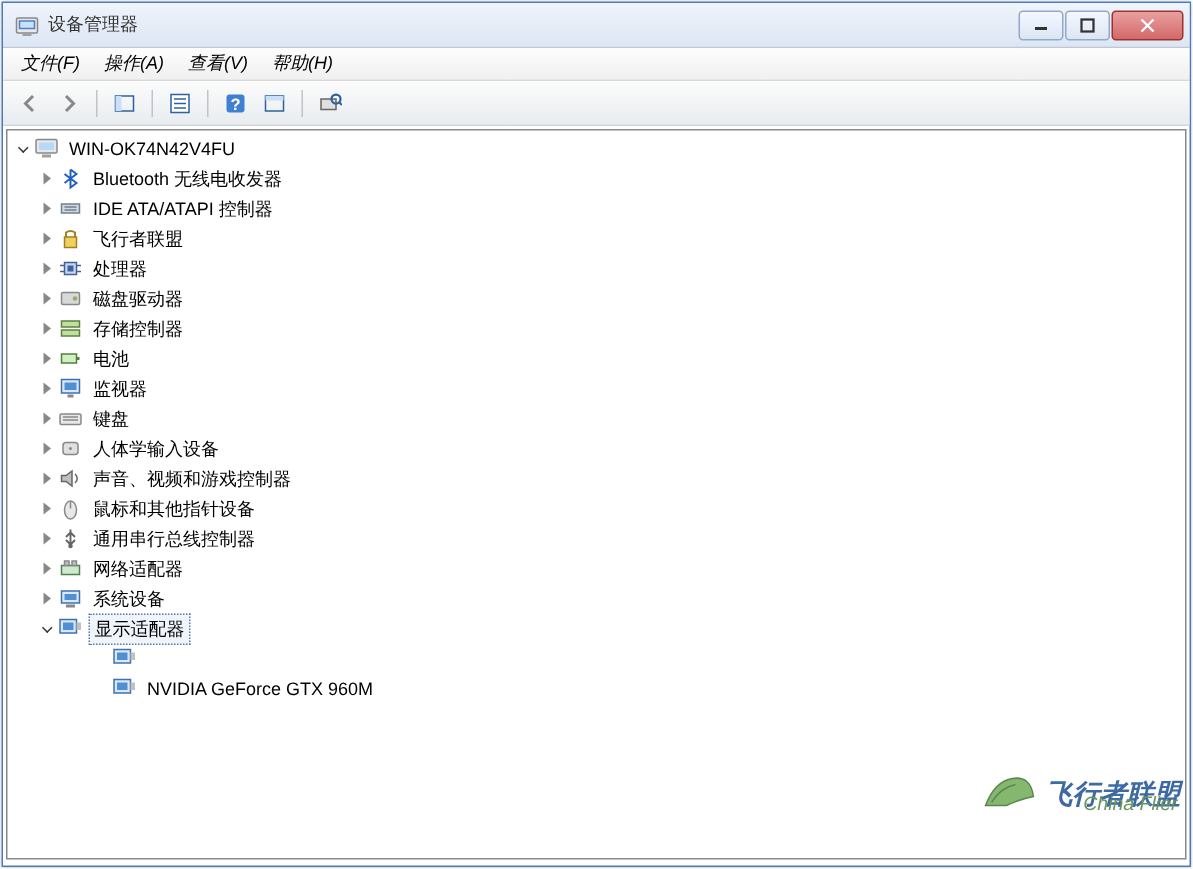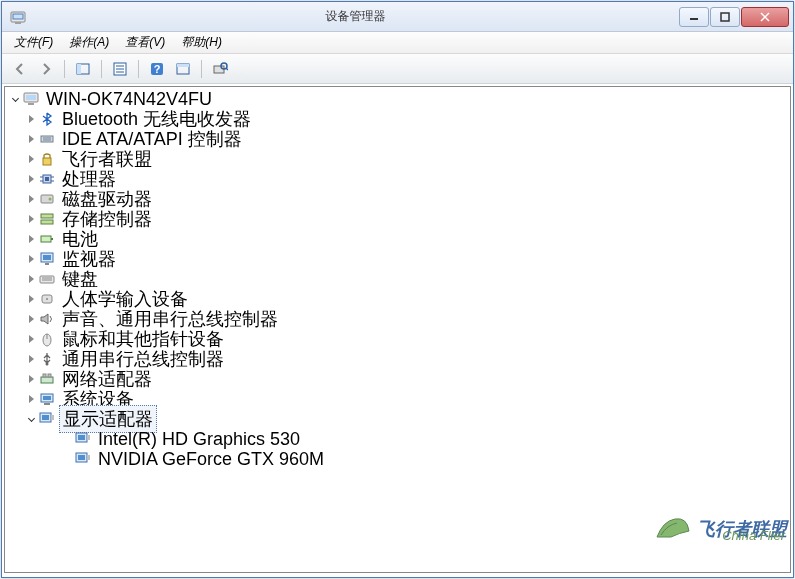--- a/index.html
+++ b/index.html
@@ -1,38 +1,38 @@
 <!DOCTYPE html>
 <html><head>
   <meta charset="utf-8">
   <style>
     * { margin: 0; padding: 0; box-sizing: border-box; font-family: "Microsoft YaHei", "Segoe UI", Tahoma, sans-serif; }
     body { background: #fff; width: 795px; height: 579px; position: relative; }
     
     .window { border: 1px solid #4a7abc; width: 793px; height: 577px; margin: 1px; background: #fff; box-shadow: 0 0 3px rgba(0,0,0,0.3); }
     
-    .titlebar { height: 30px; background: linear-gradient(to bottom, #f0f4fb, #dce6f4); display: flex; align-items: center; padding: 0 4px 0 8px; border-bottom: 1px solid #c0c8d8; text-align: center; }
+    .titlebar { height: 30px; background: linear-gradient(to bottom, #f0f4fb, #dce6f4); display: flex; align-items: center; padding: 0 4px 0 8px; border-bottom: 1px solid #c0c8d8; }
     .titlebar-icon { width: 16px; height: 16px; margin-right: 6px; }
     .titlebar-text { font-size: 12px; color: #333; flex: 1; }
     .win-controls { display: flex; gap: 1px; }
     .win-btn { width: 30px; height: 20px; border: 1px solid #94a8c8; background: linear-gradient(to bottom, #f4f8ff, #dbe6f4); border-radius: 3px; display: flex; align-items: center; justify-content: center; font-size: 10px; cursor: pointer; }
     .win-btn.close { background: linear-gradient(to bottom, #e9a0a0, #d46868); border-color: #a03030; width: 48px; }
     .win-btn.close svg { fill: #fff; stroke: #fff; }
     
     .menubar { height: 22px; background: linear-gradient(to bottom, #fdfdfd, #f0f0f0); display: flex; align-items: center; padding: 0 4px; border-bottom: 1px solid #d8d8d8; font-size: 12px; }
     .menu-item { padding: 2px 8px; cursor: pointer; font-style: italic; }
     
     .toolbar { height: 30px; background: linear-gradient(to bottom, #fcfcfc, #e8ecf0); display: flex; align-items: center; padding: 0 6px; border-bottom: 1px solid #d0d4d8; gap: 2px; }
     .tool-btn { width: 24px; height: 24px; border: 1px solid transparent; display: flex; align-items: center; justify-content: center; cursor: pointer; border-radius: 2px; }
     .tool-sep { width: 1px; height: 18px; background: #c0c4c8; margin: 0 4px; }
     
     .content { height: calc(100% - 84px); padding: 2px; }
     .tree-container { width: 100%; height: 100%; border: 1px solid #888; overflow: auto; background: #fff; padding: 2px 0; }
     
-    .tree-node { display: flex; align-items: center; height: 20px; font-size: 18px; color: #000; padding-left: 4px; white-space: nowrap; }
+    .tree-node { display: flex; align-items: center; height: 20px; font-size: 12px; color: #000; padding-left: 4px; white-space: nowrap; }
     .tree-node-l1 { padding-left: 20px; }
     .tree-node-l2 { padding-left: 56px; }
     
     .expander { width: 12px; height: 12px; display: flex; align-items: center; justify-content: center; cursor: pointer; margin-right: 2px; }
     .expander-blank { width: 14px; }
     
     .tri-right { width:0; height:0; border-top:4px solid transparent; border-bottom:4px solid transparent; border-left:5px solid #888; }
     .tri-down-open { display:inline-block; transform: rotate(45deg); width:5px; height:5px; border-right:1px solid #333; border-bottom:1px solid #333; margin-bottom:2px;}
     
     .node-icon { width: 16px; height: 16px; margin-right: 4px; display: inline-flex; align-items: center; justify-content: center; }
@@ -282,21 +282,21 @@
           <div class="tree-node tree-node-l1">
             <span class="expander">
               <span class="tri-right"></span>
             </span>
             <span class="node-icon">
               <svg width="16" height="16">
                 <path d="M2 6 L5 6 L9 3 L9 13 L5 10 L2 10 Z" fill="#c0c0c0" stroke="#666"></path>
                 <path d="M11 5 Q14 8 11 11" fill="none" stroke="#666"></path>
               </svg>
             </span>
-            <span class="node-label">声音、通用串行总线控制器</span>
+            <span class="node-label">声音、视频和游戏控制器</span>
           </div>
           <div class="tree-node tree-node-l1">
             <span class="expander">
               <span class="tri-right"></span>
             </span>
             <span class="node-icon">
               <svg width="16" height="16">
                 <ellipse cx="8" cy="9" rx="4" ry="6" fill="#e8e8e8" stroke="#888"></ellipse>
                 <line x1="8" y1="3" x2="8" y2="8" stroke="#888"></line>
               </svg>
@@ -359,21 +359,20 @@
 
       <div class="tree-node tree-node-l2">
         <span class="expander-blank"></span>
         <span class="node-icon">
             <svg width="16" height="16">
               <rect x="1" y="2" width="11" height="9" fill="#d8e8f8" stroke="#4070b0"></rect>
               <rect x="3" y="4" width="7" height="5" fill="#5090d0"></rect>
               <rect x="12" y="4" width="3" height="5" fill="#c0c0c0"></rect>
             </svg>
           </span>
-        <span class="node-label">Intel(R) HD Graphics 530</span>
       </div>
 
       <div class="tree-node tree-node-l2">
         <span class="expander-blank"></span>
         <span class="node-icon">
             <svg width="16" height="16">
               <rect x="1" y="2" width="11" height="9" fill="#d8e8f8" stroke="#4070b0"></rect>
               <rect x="3" y="4" width="7" height="5" fill="#5090d0"></rect>
               <rect x="12" y="4" width="3" height="5" fill="#c0c0c0"></rect>
             </svg>

